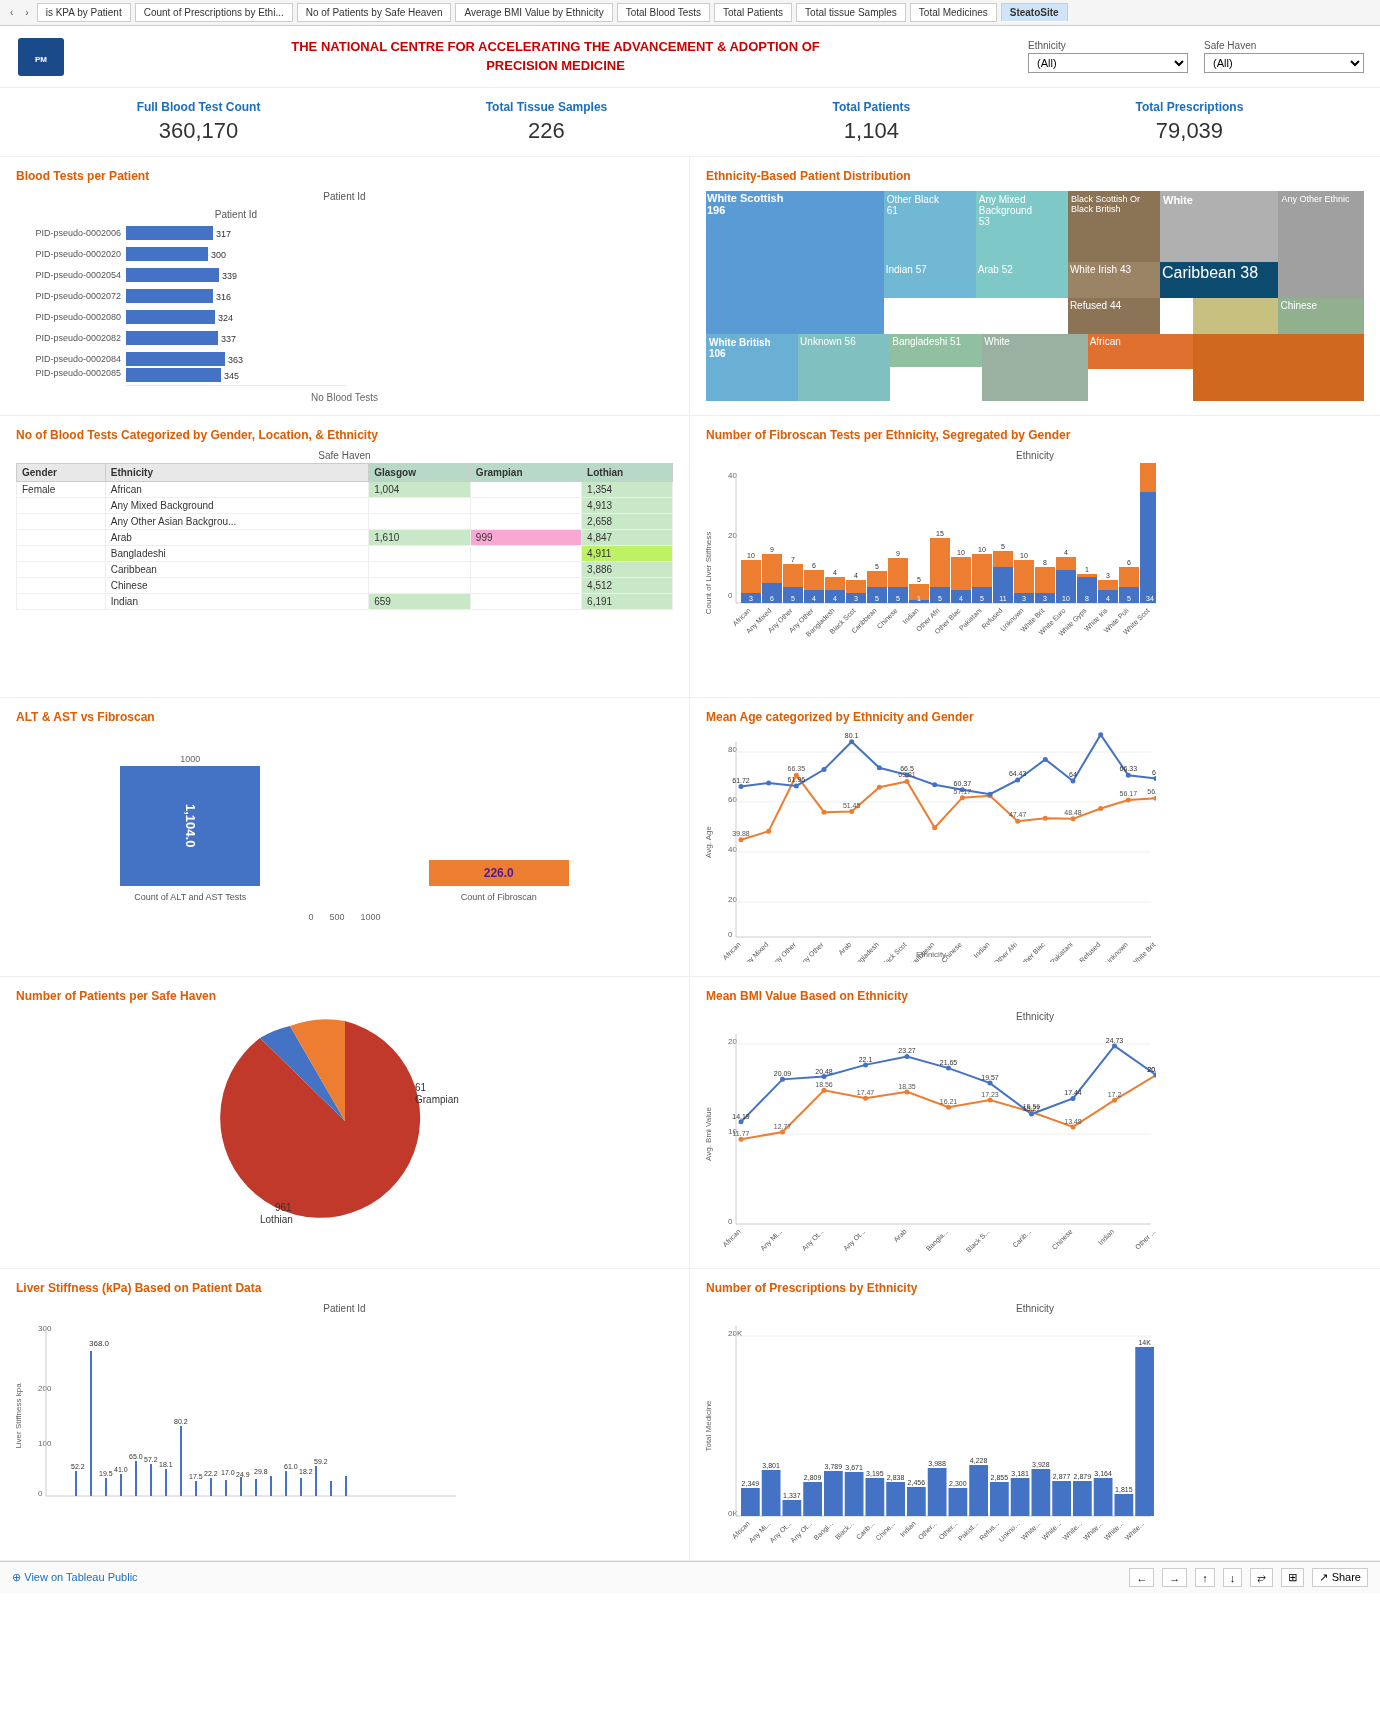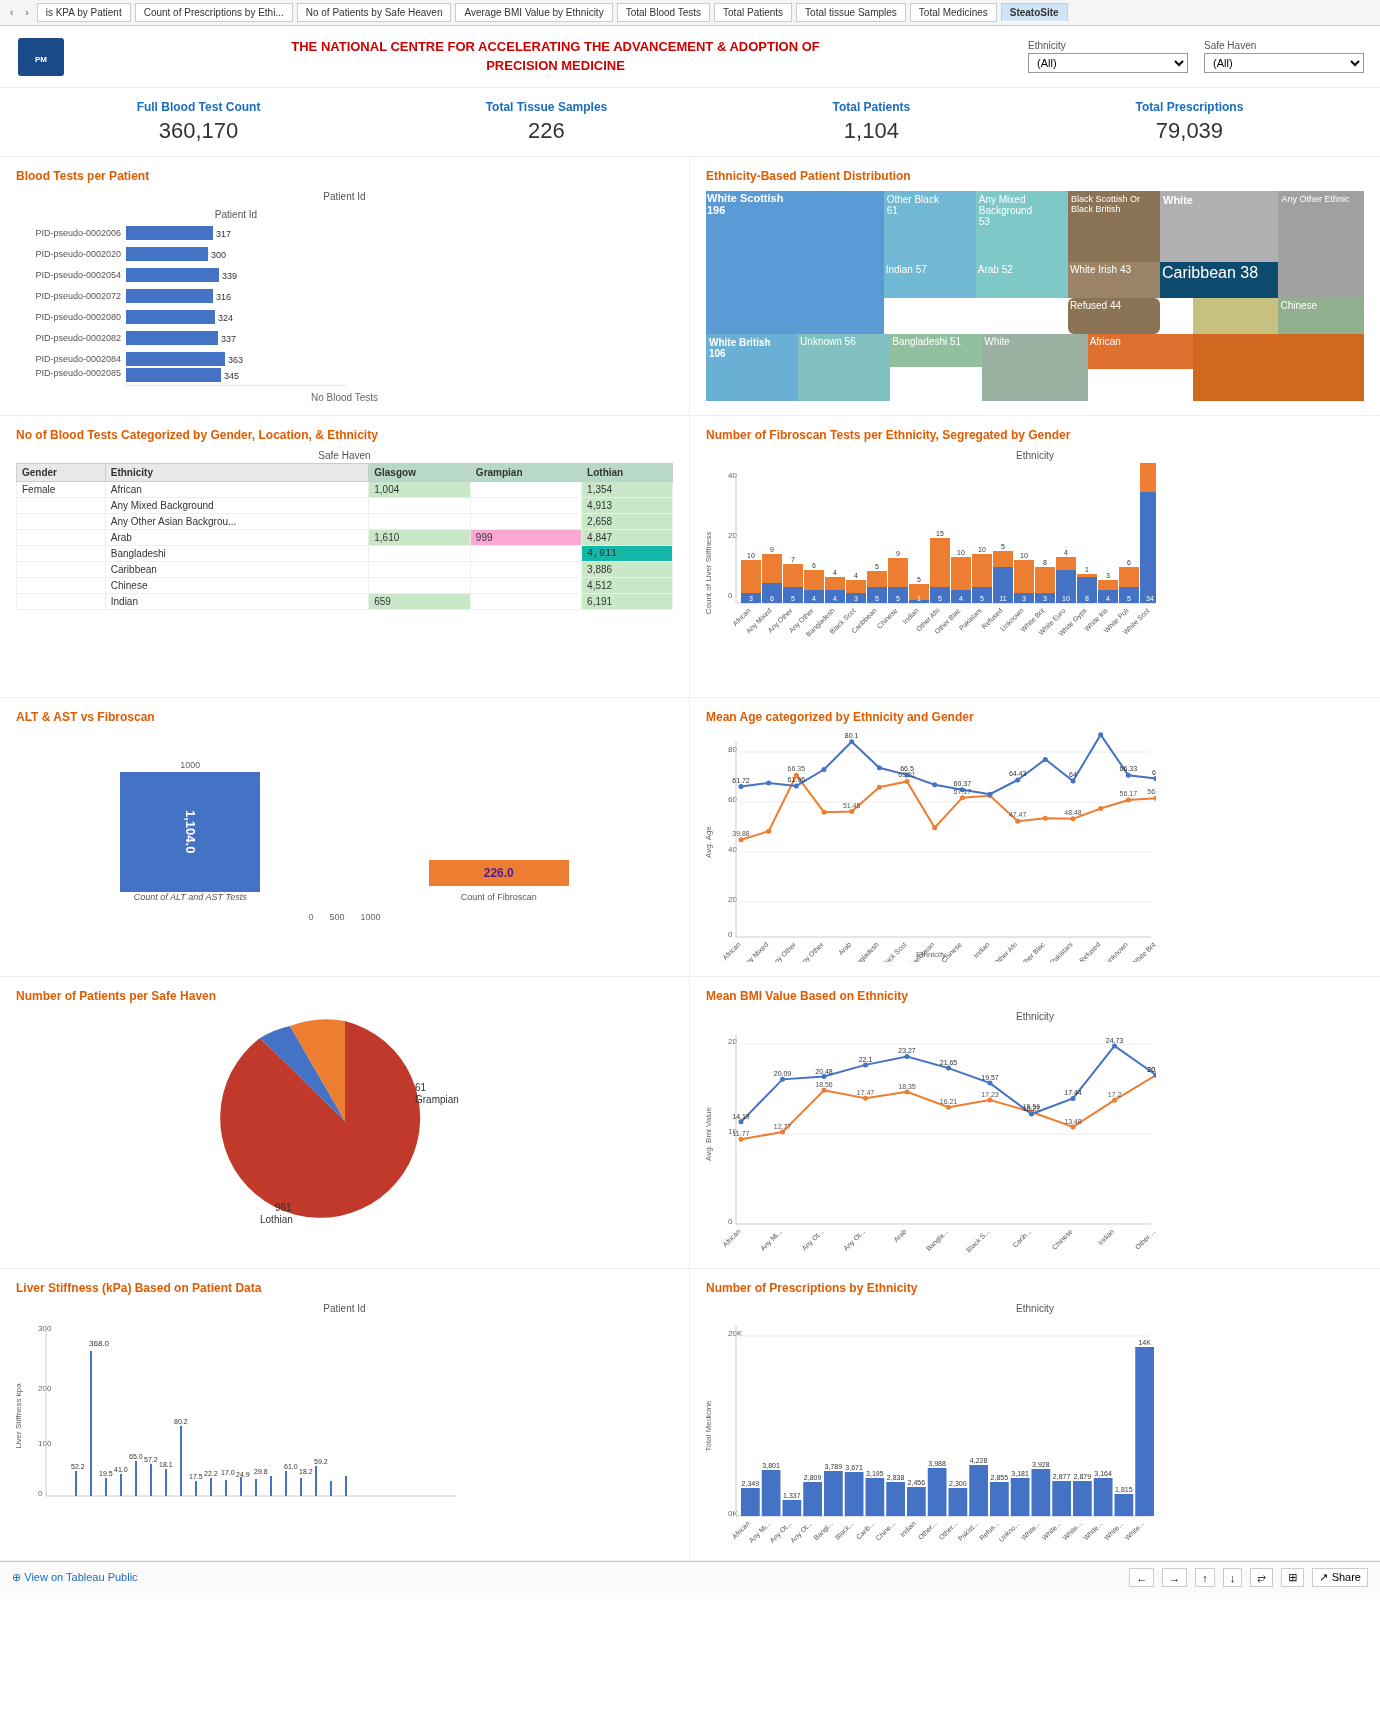--- a/index.html
+++ b/index.html
@@ -201,21 +201,21 @@
       <div style="position:absolute;left:55%;top:0%;width:14%;height:51%;background:#8b7355;padding:3px;color:#fff;font-size:9px;">Black Scottish Or Black British</div>
 
       <div style="position:absolute;left:69%;top:0%;width:18%;height:34%;background:#b0b0b0;padding:3px;color:#fff;font-size:11px;font-weight:bold;">White</div>
 
       <div style="position:absolute;left:87%;top:0%;width:13%;height:51%;background:#a0a0a0;padding:3px;color:#fff;font-size:9px;">Any Other Ethnic</div>
 
       <div style="position:absolute;left:27%;top:34%;width:14%;height:17%;background:#70b8d4;padding:2px;color:#fff;font-size:10px;">Indian 57</div>
 
       <div style="position:absolute;left:41%;top:34%;width:14%;height:17%;background:#7ec8c8;padding:2px;color:#fff;font-size:10px;">Arab 52</div>
 
-      <div style="position:absolute;left:55%;top:51%;width:14%;height:17%;background:#8b7355;padding:2px;color:#fff;font-size:10px;border-radius:6px;">Refused 44</div>
+      <div style="position:absolute;left:55%;top:51%;width:14%;height:17%;background:#8b7355;padding:2px;color:#fff;font-size:10px;">Refused 44</div>
 
       <div style="position:absolute;left:69%;top:34%;width:18%;height:17%;background:#0c4a6e;padding:2px;color:#fff;font-size:16px;">Caribbean 38</div>
 
       <div style="position:absolute;left:87%;top:51%;width:13%;height:17%;background:#90b090;padding:2px;color:#fff;font-size:10px;">Chinese</div>
 
       <div style="position:absolute;left:55%;top:34%;width:14%;height:17%;background:#9b8365;padding:2px;color:#fff;font-size:10px;">White Irish 43</div>
 
       <div style="position:absolute;left:0%;top:68%;width:14%;height:32%;background:#6ab0d4;padding:3px;color:#fff;font-size:10px;font-weight:bold;">White British<br>106</div>
 
       <div style="position:absolute;left:14%;top:68%;width:14%;height:16%;background:#80c0c0;padding:2px;color:#fff;font-size:10px;">Unknown 56</div>
@@ -272,21 +272,21 @@
             <td>Arab</td>
             <td style="background: rgb(200, 232, 200);">1,610</td>
             <td style="background: #f9a8d4;">999</td>
             <td style="background: rgb(200, 232, 200);">4,847</td>
           </tr>
           <tr>
             <td></td>
             <td>Bangladeshi</td>
             <td></td>
             <td></td>
-            <td style="background: #14b8a6; font-family: Liberation Mono, monospace;">4,911</td>
+            <td style="background: #bef264;">4,911</td>
           </tr>
           <tr>
             <td></td>
             <td>Caribbean</td>
             <td></td>
             <td></td>
             <td style="background: rgb(200, 232, 200);">3,886</td>
           </tr>
           <tr>
             <td></td>
@@ -420,21 +420,21 @@
       </svg>
   </div>
 
   <div class="panel">
     <div class="panel-title">ALT &amp; AST vs Fibroscan</div>
     <div style="display:flex; align-items:flex-end; justify-content:space-around; height:200px; padding:20px 20px 30px;">
       <div style="display:flex; flex-direction:column; align-items:center;">
 
         <div style="font-size:9px; color:#666; margin-bottom:2px;">1000</div>
         <div style="width:140px; height:120px; background:#4472c4; display:flex; align-items:center; justify-content:center; color:#fff; font-size:13px; font-weight:bold; writing-mode: vertical-rl;">1,104.0</div>
-        <div style="font-size:9px; color:#555; text-align:left; max-width:120px;font-style:italic;">Count of ALT and AST Tests</div>
+        <div style="font-size:9px; color:#555; margin-top:6px; text-align:left; max-width:120px;">Count of ALT and AST Tests</div>
       </div>
       <div style="display:flex; flex-direction:column; align-items:center;">
         <div style="width:140px; height:26px; background:#ed7d31; display:flex; align-items:center; justify-content:center; color:#4c1d95; font-size:12px; font-weight:bold; margin-top:94px;">226.0</div>
         <div style="font-size:9px; color:#555; margin-top:6px; text-align:center; max-width:120px;">Count of Fibroscan</div>
       </div>
     </div>
     <div style="display:flex; justify-content:center; font-size:9px; color:#666; gap:16px; margin-top:-20px;">
       <span>0</span>
       <span>500</span>
       <span>1000</span>

